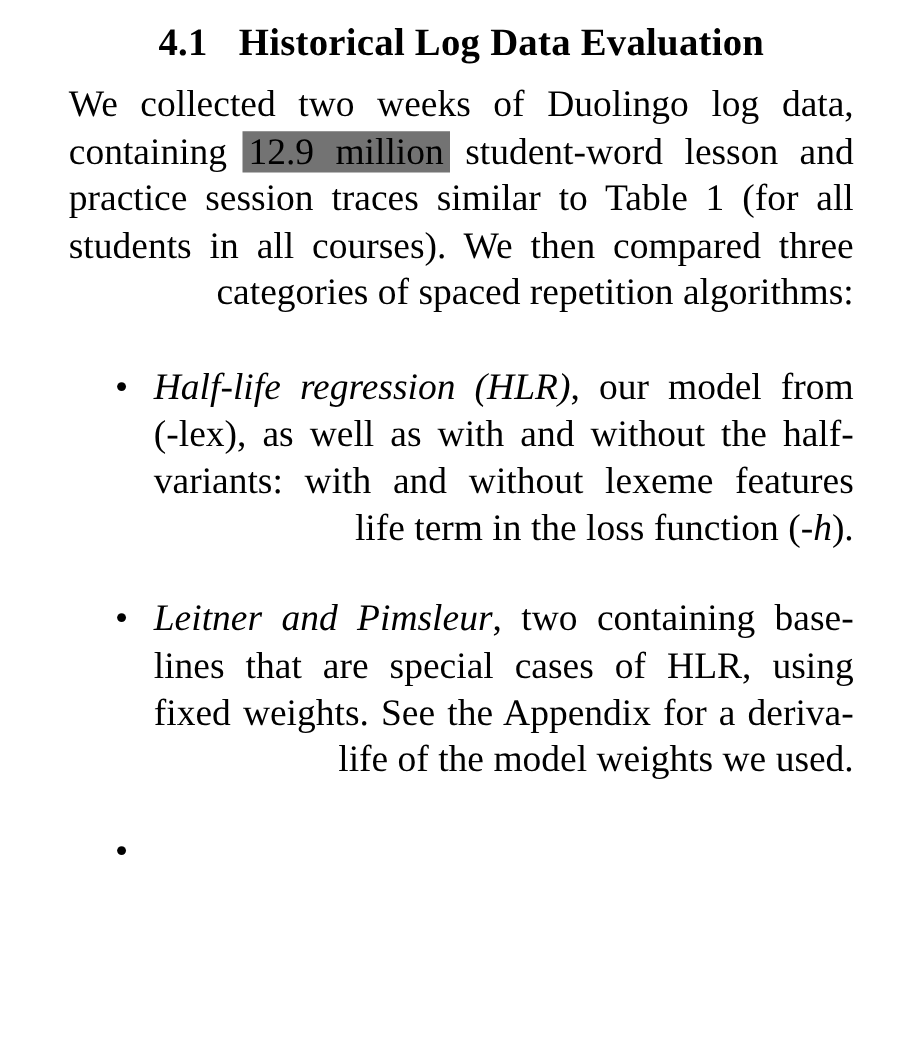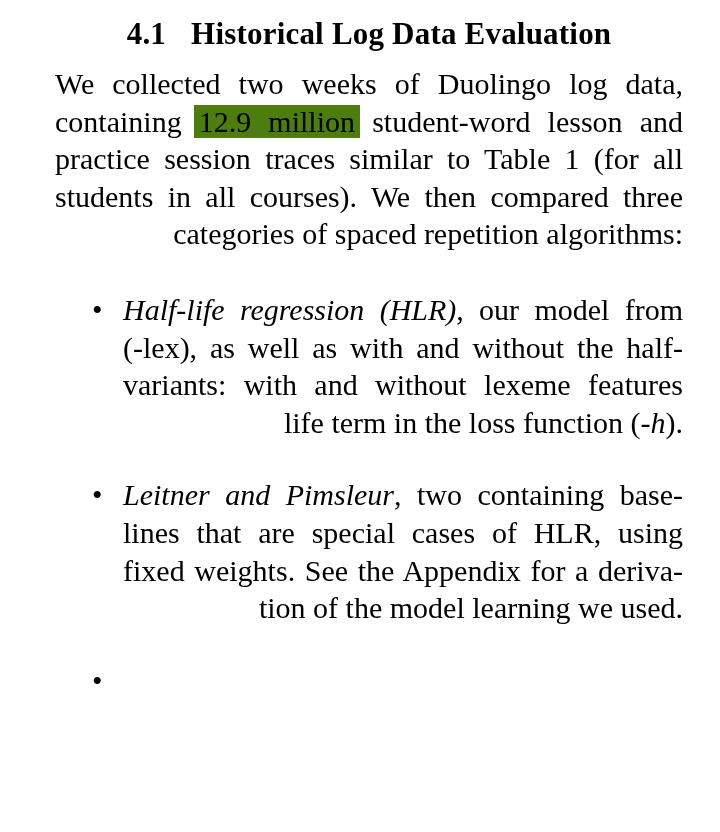--- a/index.html
+++ b/index.html
@@ -69,21 +69,21 @@
 </head>
 <body>
 
 <div class="page">
   <div class="content">
 
     <h2 class="heading"><span class="sec-num">4.1</span><span class="sec-title">Historical Log Data Evaluation</span></h2>
 
     <div class="para">
         <div class="line j"><span>We collected two weeks of Duolingo log data,</span></div>
-        <div class="line j"><span>containing </span><span class="hl" style="background: #4d7c0f;">12.9 million</span><span> student-word lesson and</span></div>
+        <div class="line j"><span>containing </span><span class="hl" style="background: #737373;">12.9 million</span><span> student-word lesson and</span></div>
         <div class="line j"><span>practice session traces similar to Table 1 (for all</span></div>
         <div class="line j"><span>students in all courses). We then compared three</span></div>
         <div class="line"><span>categories of spaced repetition algorithms:</span></div>
       </div>
 
     <ul class="bullets">
       <li>
         <span class="marker">•</span>
         <div class="li-body">
             <div class="line j"><span class="it">Half-life regression (HLR)</span><span>, our model from</span></div>
@@ -91,21 +91,21 @@
             <div class="line j"><span>variants: with and without lexeme features</span></div>
             <div class="line"><span>life term in the loss function (-</span><span class="it">h</span><span>).</span></div>
           </div>
       </li>
       <li>
         <span class="marker">•</span>
         <div class="li-body">
             <div class="line j"><span class="it">Leitner and Pimsleur</span><span>, two containing base-</span></div>
             <div class="line j"><span>lines that are special cases of HLR, using</span></div>
             <div class="line j"><span>fixed weights. See the Appendix for a deriva-</span></div>
-            <div class="line"><span>tion of the model learning we used.</span></div>
+            <div class="line"><span>life of the model weights we used.</span></div>
           </div>
       </li>
       <li>
         <span class="marker">•</span>
       </li>
     </ul>
 
   </div>
 </div>
 

